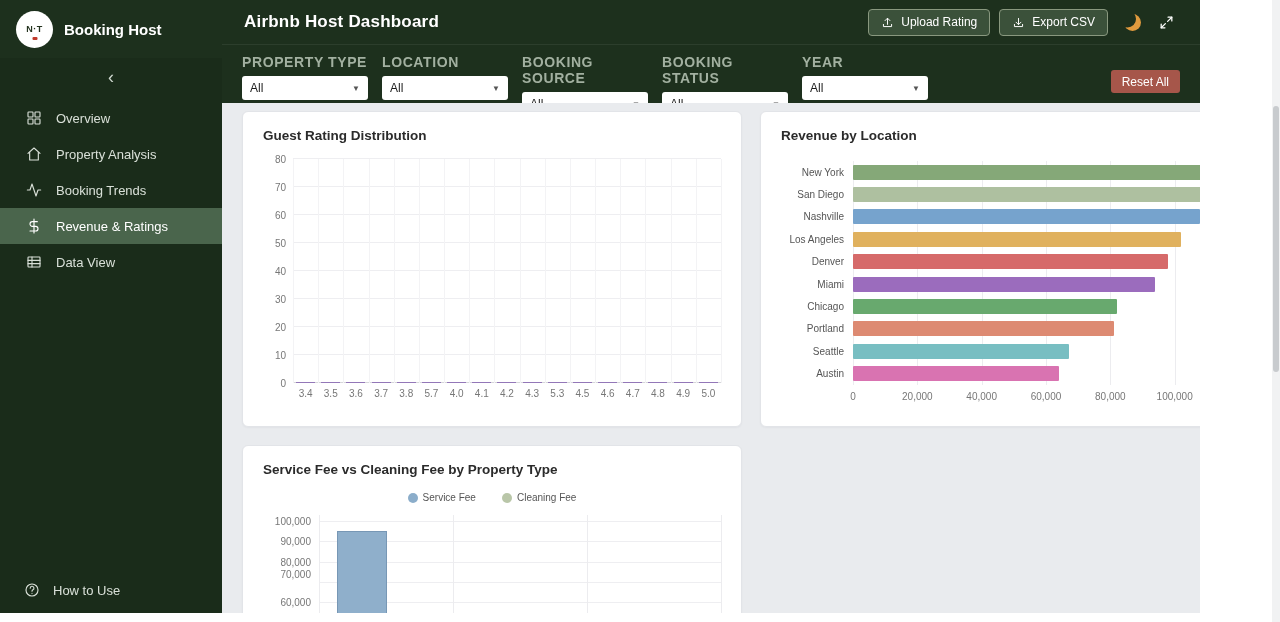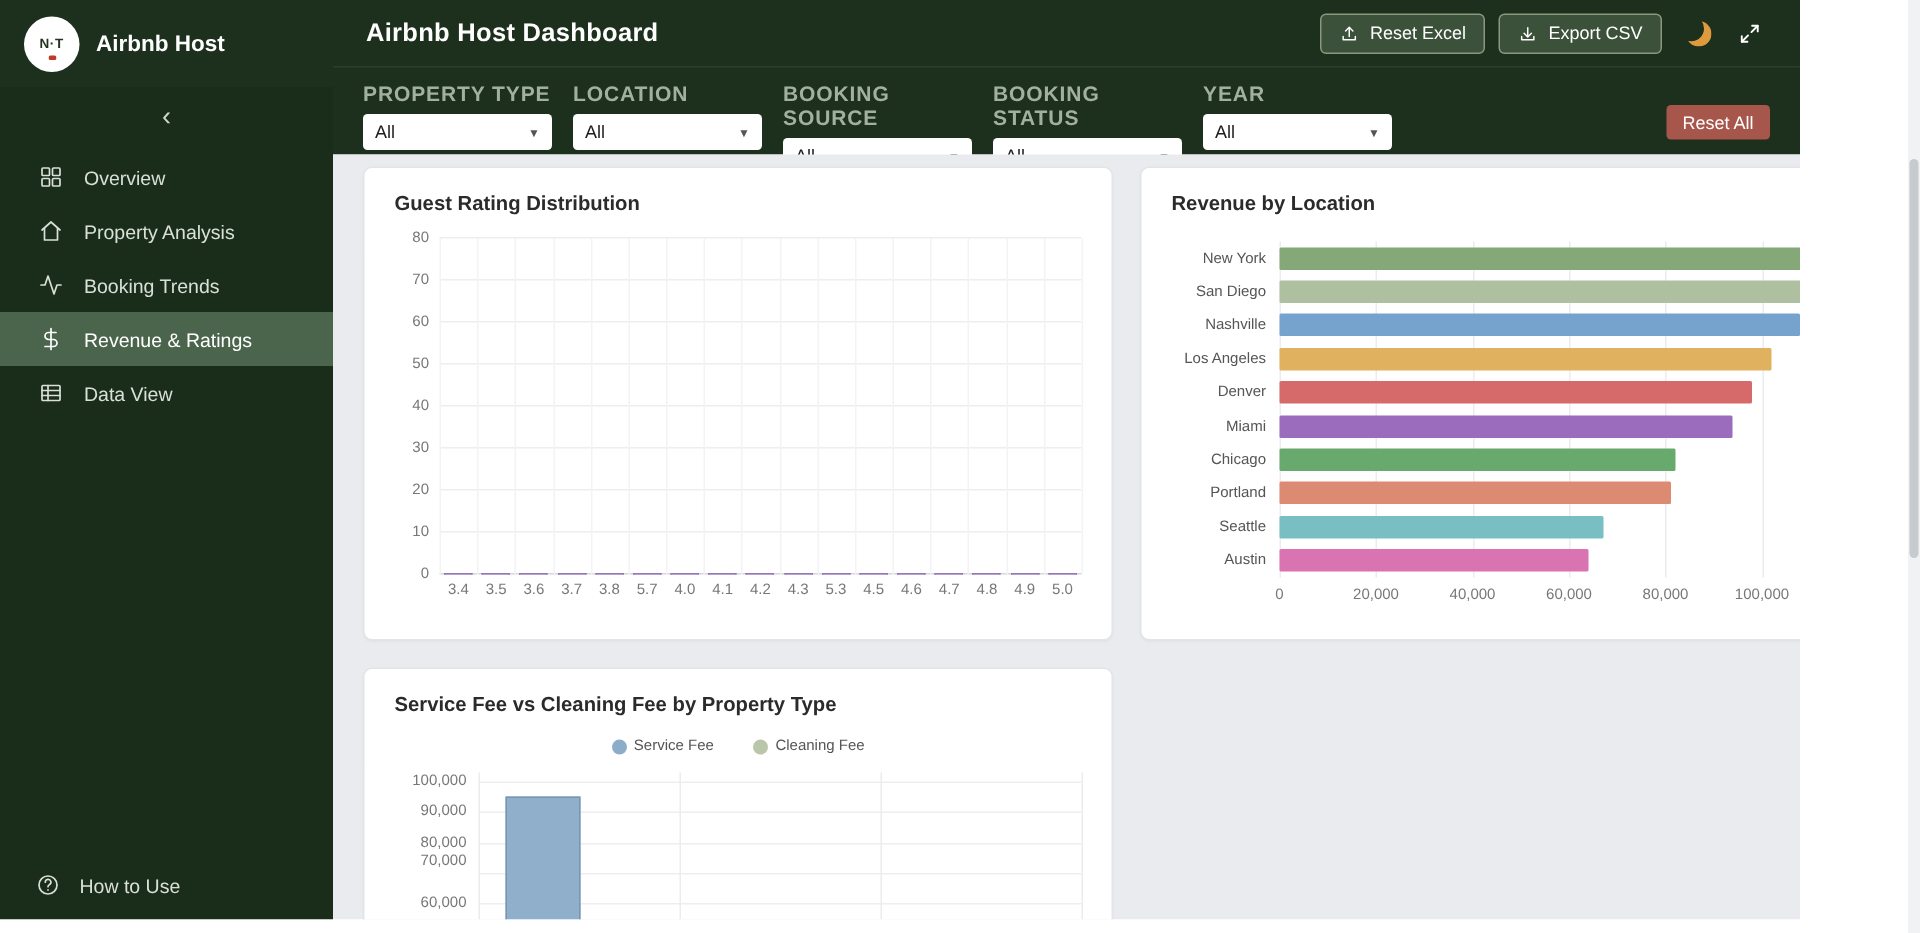--- a/index.html
+++ b/index.html
@@ -109,21 +109,21 @@
 <body>
 
 <div class="app">
 
   <aside class="sidebar">
     <div class="brand">
       <div class="logo">
         <span>N·T</span>
         <span class="reddot"></span>
       </div>
-      <span class="brand-name">Airbnb Host</span>
+      <span class="brand-name">Booking Host</span>
     </div>
     <div class="collapse-row">
       <span>‹</span>
     </div>
     <nav class="nav">
         <div class="nav-item">
           <span class="nicon">
             <svg viewBox="0 0 24 24">
               <rect x="3" y="3" width="7.5" height="7.5" rx="1"></rect>
               <rect x="13.5" y="3" width="7.5" height="7.5" rx="1"></rect>
@@ -185,21 +185,21 @@
 
   <div class="main">
     <header class="topbar">
       <h1>Airbnb Host Dashboard</h1>
       <button type="button" class="tbtn">
         <svg viewBox="0 0 24 24">
             <path d="M12 15.5V4.5"></path>
             <polyline points="7.5 8.5 12 4 16.5 8.5"></polyline>
             <path d="M4.5 15.5v4h15v-4"></path>
           </svg>
-        <span>Reset Excel</span>
+        <span>Upload Rating</span>
       </button>
       <button type="button" class="tbtn">
         <svg viewBox="0 0 24 24">
             <path d="M12 4.5v11"></path>
             <polyline points="7.5 11.5 12 16 16.5 11.5"></polyline>
             <path d="M4.5 15.5v4h15v-4"></path>
           </svg>
         <span>Export CSV</span>
       </button>
       <span class="moon"></span>

